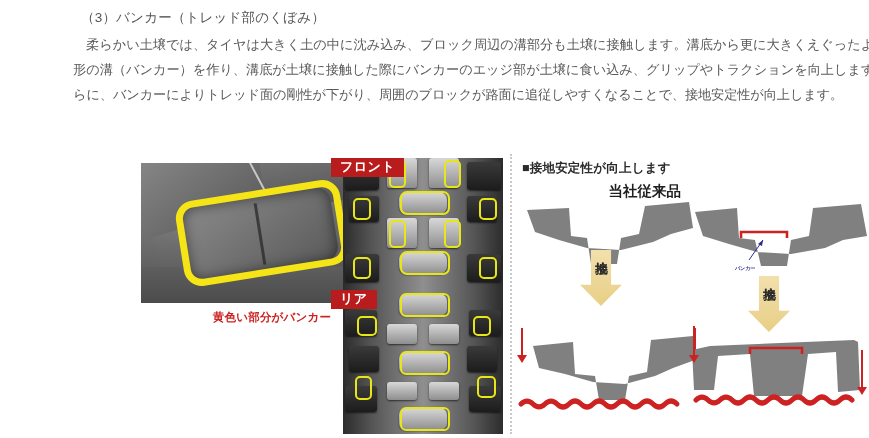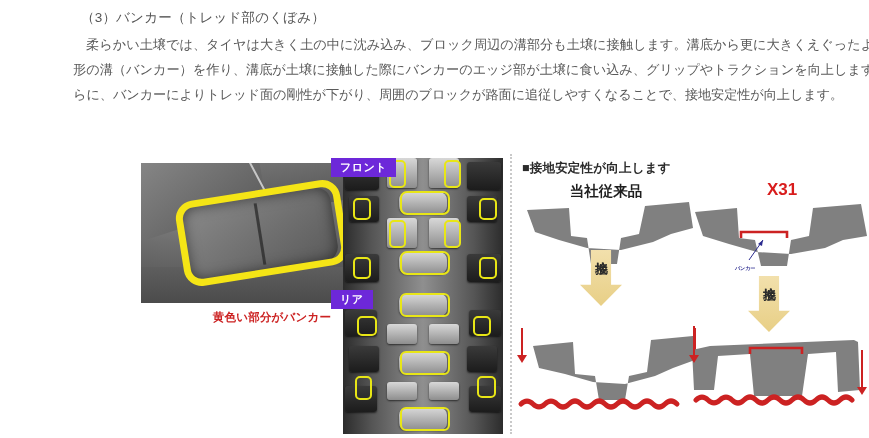--- a/index.html
+++ b/index.html
@@ -105,36 +105,36 @@
     background:linear-gradient(90deg,#2c2c2c 0%,#555 18%,#8f8f8f 50%,#555 82%,#2c2c2c 100%);
   }
   .tread-front{left:300px;top:8px;width:160px;height:132px;}
   .tread-rear{left:300px;top:140px;width:160px;height:144px;}
   .lug{position:absolute;background:linear-gradient(180deg,#d8d8d8,#8e8e8e);
        border-radius:3px;box-shadow:0 1px 2px rgba(0,0,0,.6);}
   .lug.dark{background:linear-gradient(180deg,#3a3a3a,#1c1c1c);}
   .ymark{position:absolute;border:2px solid #e8e616;border-radius:5px;}
 
   .badge{
-    position:absolute;background:#6d28d9;color:#ffffff;
-    font-size:11px;font-weight:bold;padding:2px 9px 3px;
+    position:absolute;background:#b91c1c;color:#ffffff;
+    font-size:13px;font-weight:bold;padding:2px 9px 3px;
     letter-spacing:.5px;line-height:14px;z-index:5;
   }
   .badge-front{left:288px;top:8px;}
   .badge-rear{left:288px;top:140px;}
 
   
   .diag-title{
     position:absolute;left:479px;top:10px;
     font-size:12.5px;font-weight:bold;color:#2b2b2b;letter-spacing:.2px;
   }
   .col-title{
     position:absolute;font-weight:bold;font-size:14.5px;text-align:center;
   }
-  .col-conv{left:488px;top:32px;width:150px;color:#1f1f1f;}
+  .col-conv{left:488px;top:32px;width:150px;color:#1f1f1f;text-align:right;}
   .col-x31{left:664px;top:30px;width:150px;color:#d81c1c;font-size:17px;}
 
   .contact-arrow{
     position:absolute;width:42px;height:56px;
     background:linear-gradient(180deg,#f2e0ac,#e8cf86);
     clip-path:polygon(26% 0,74% 0,74% 62%,100% 62%,50% 100%,0 62%,26% 62%);
     display:flex;align-items:flex-start;justify-content:center;
   }
   .contact-arrow span{
     font-size:12.5px;font-weight:bold;color:#2b2b2b;line-height:13px;
@@ -228,21 +228,20 @@
       <div class="ymark" style="left:134px;top:86px;width:15px;height:18px;"></div>
       <div class="ymark" style="left:57px;top:117px;width:46px;height:20px;border-radius:6px;"></div>
     </div>
 
     <div class="badge badge-front">フロント</div>
     <div class="badge badge-rear">リア</div>
 
     <div class="diag-title">■接地安定性が向上します</div>
 
     <div class="col-title col-conv">当社従来品</div>
-    <div class="col-title col-x31">X31</div>
 
     <svg width="180" height="80" style="position:absolute;left:478px;top:52px;">
       <path d="M6,8 L48,6 L50,34 L66,36 L70,62 L96,62 L100,36 L118,32 L124,4 L168,0
                L172,26 L150,32 L132,40 L100,48 L66,46 L38,38 L14,30 Z" fill="#808080"></path>
     </svg>
 
     <div class="contact-arrow" style="left:537px;top:100px;">
       <span>接地</span>
     </div>
 

